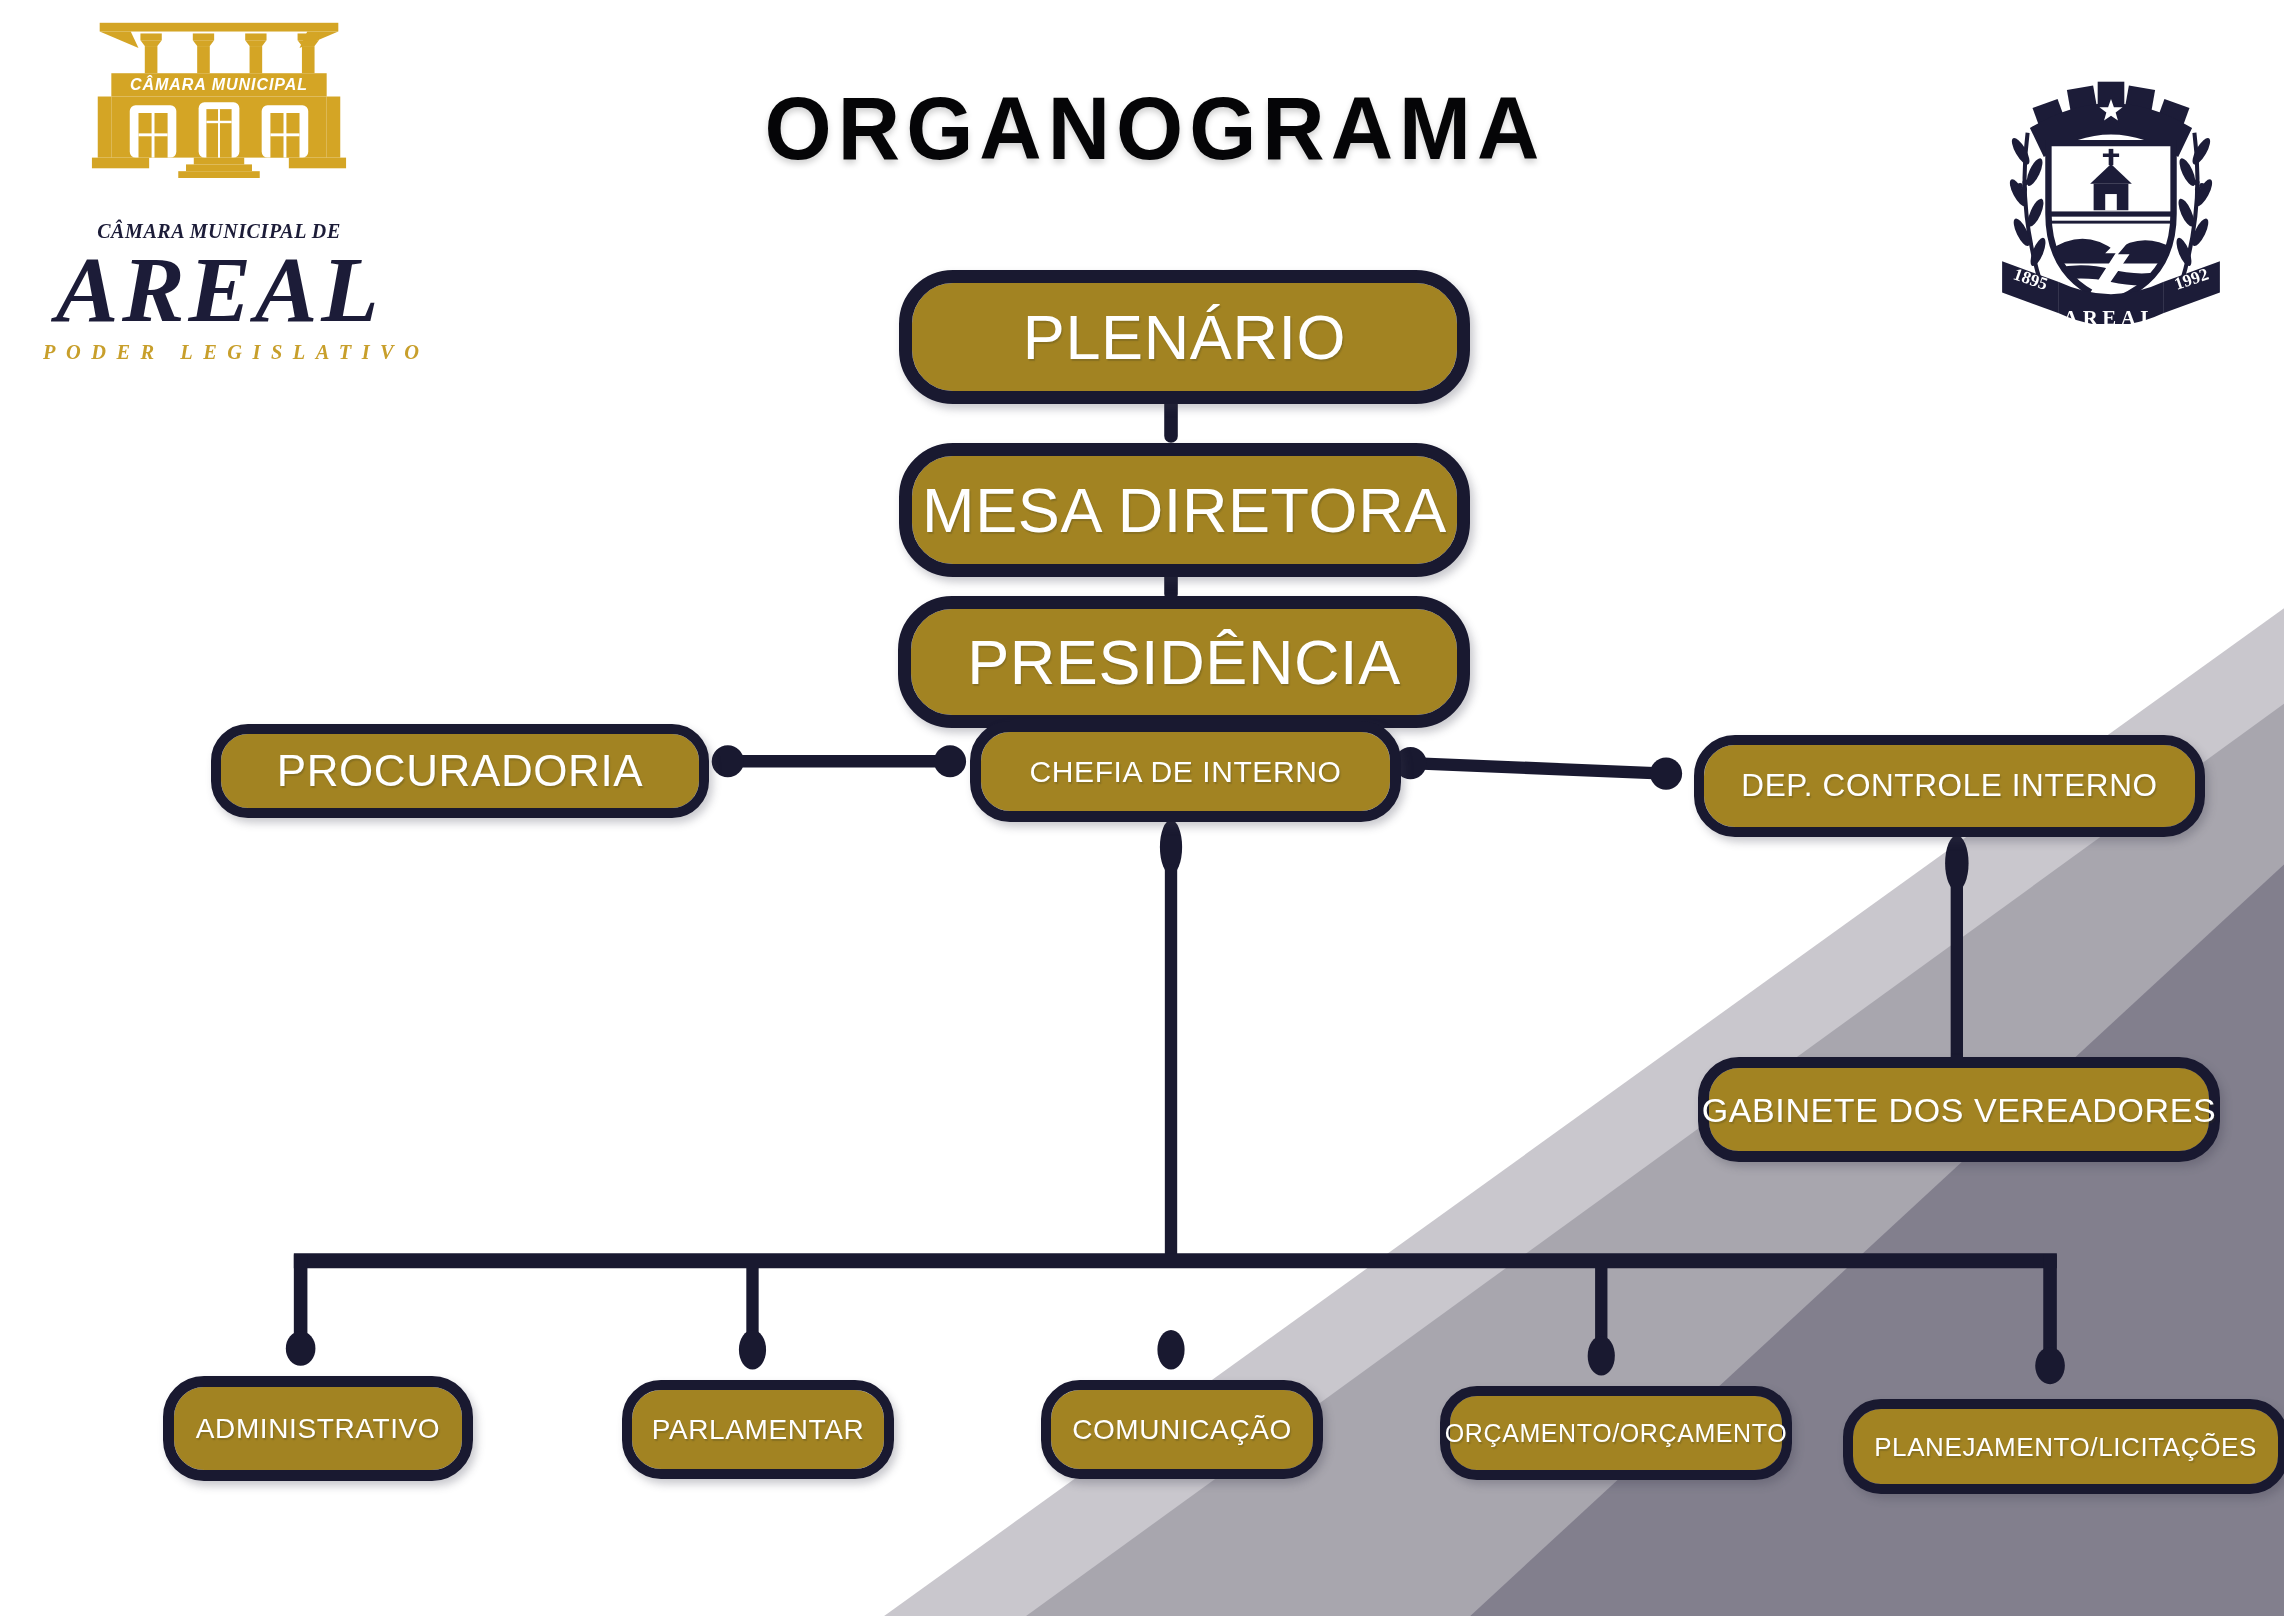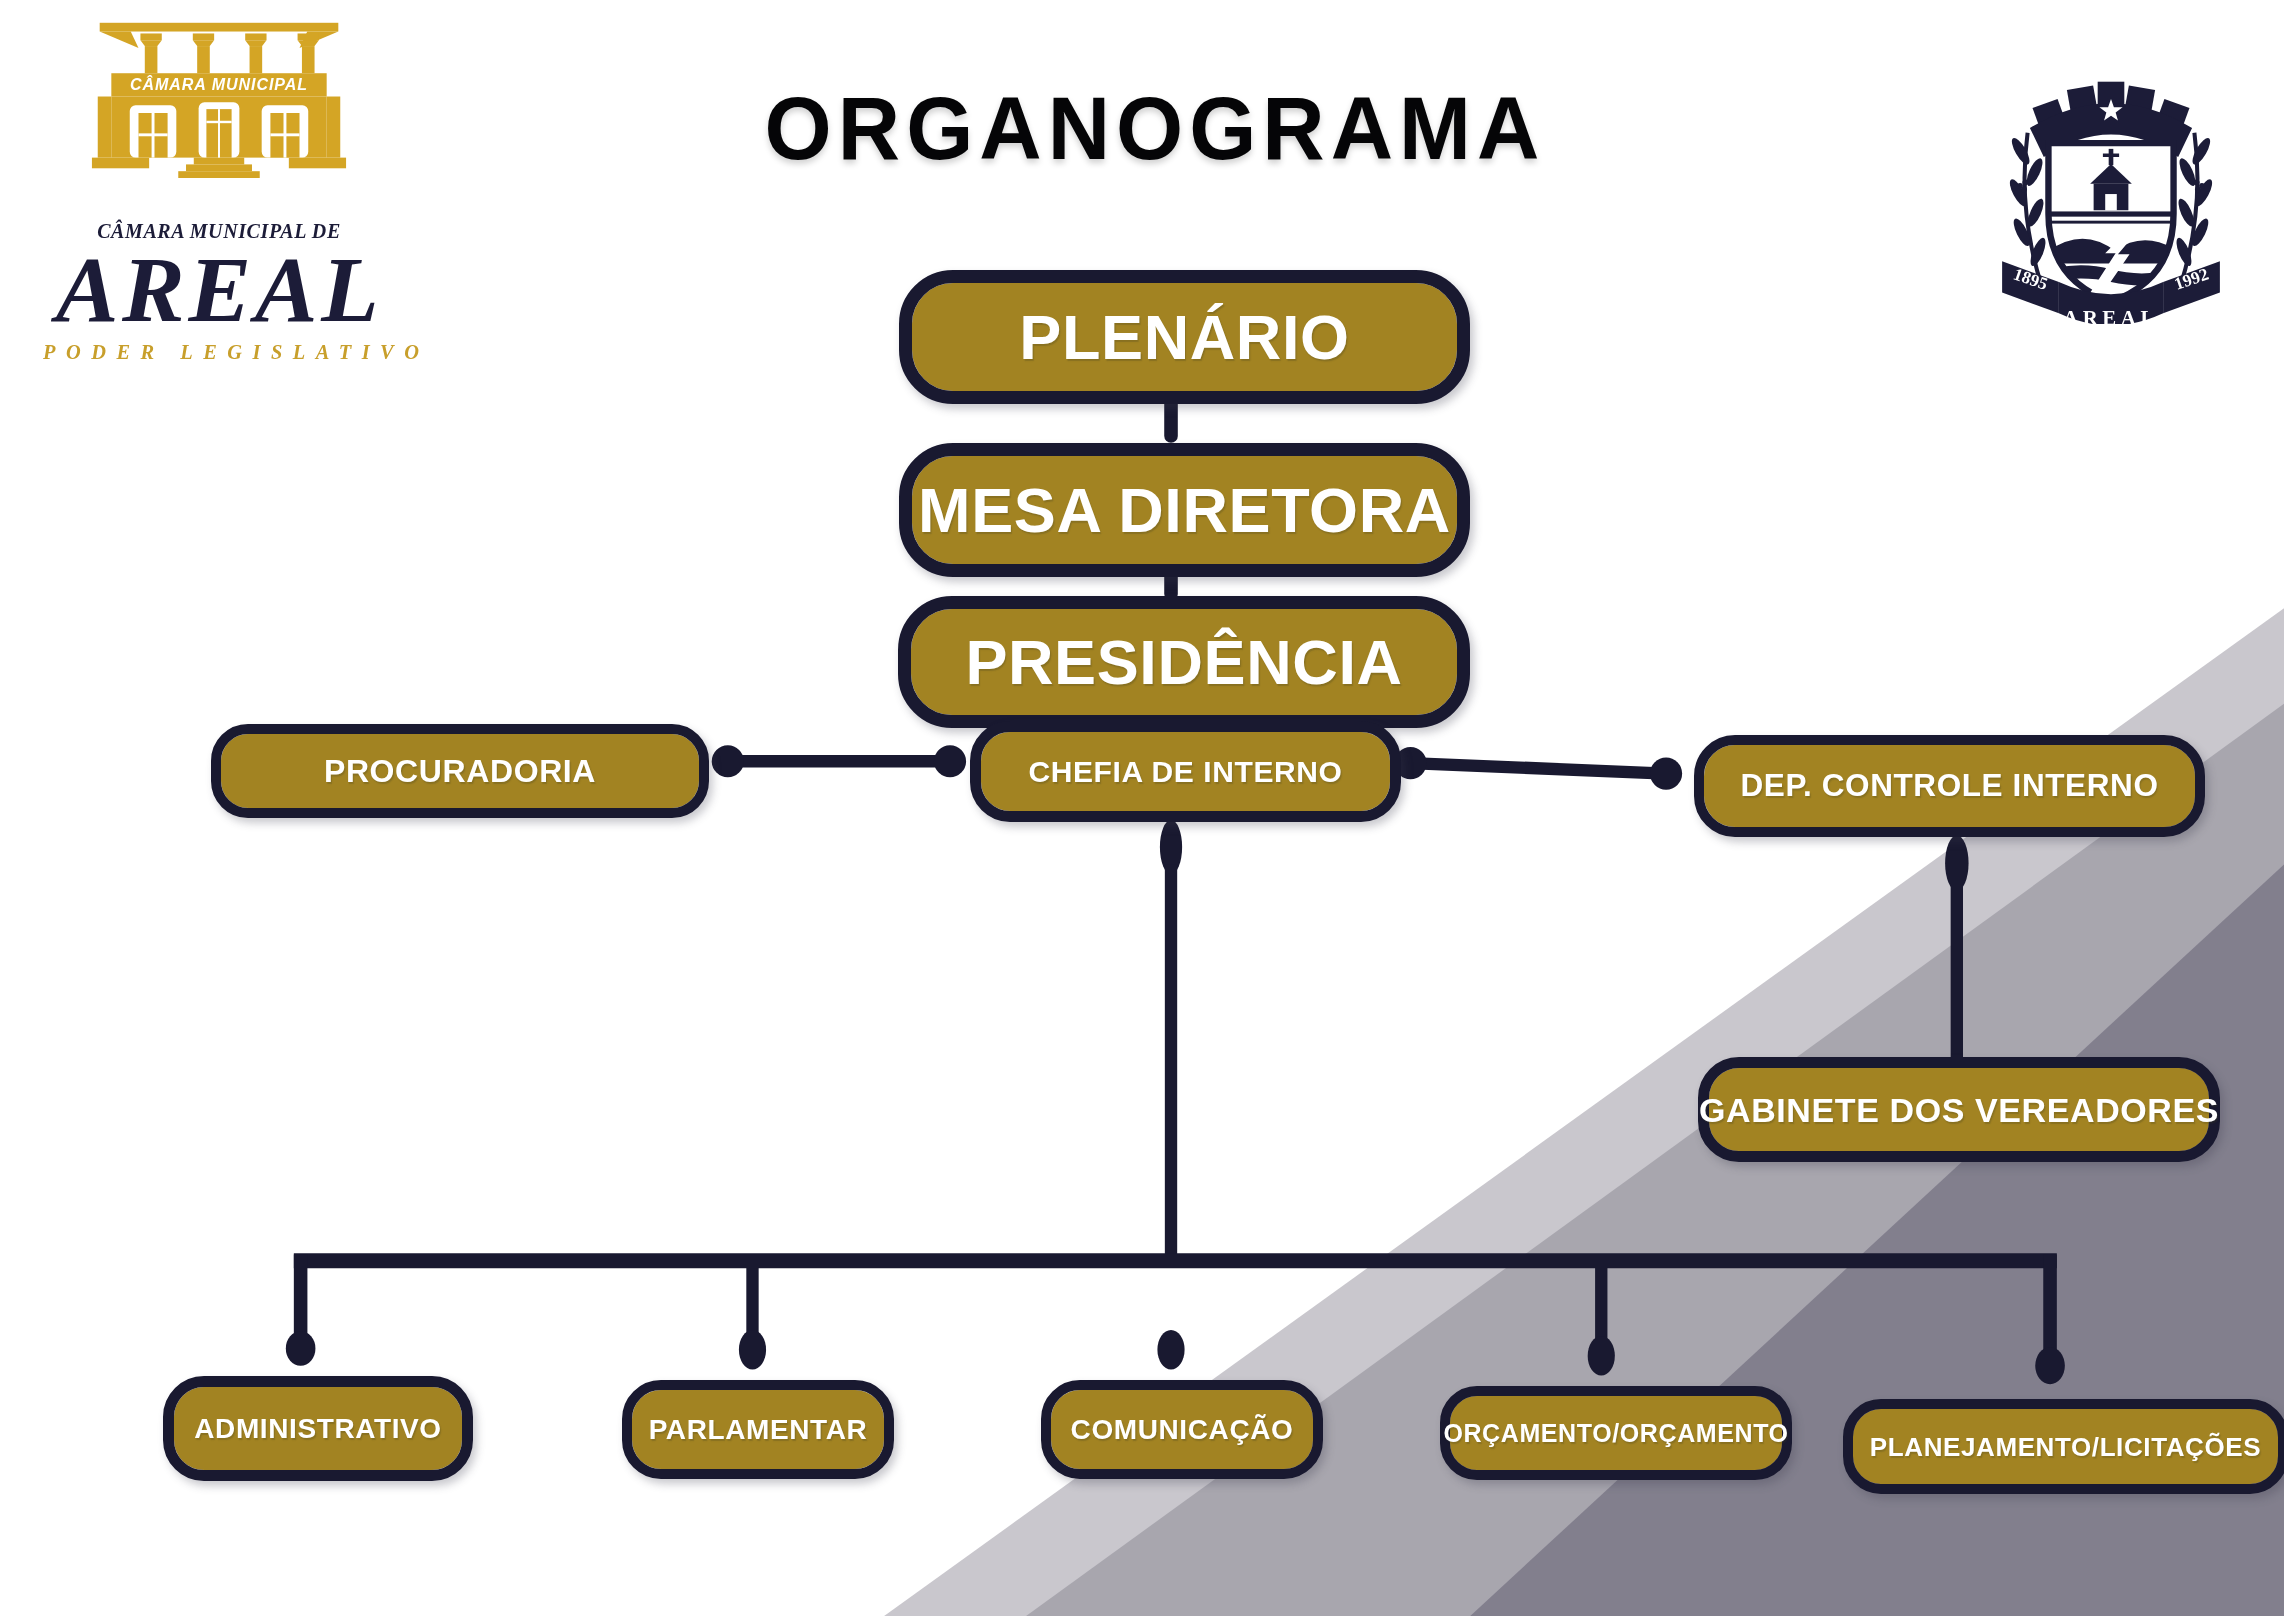--- a/index.html
+++ b/index.html
@@ -32,37 +32,37 @@
   }
   
   .crest{position:absolute;left:1972px;top:34px;}
   
   .node{
     position:absolute;background:#a28322;border-style:solid;border-color:#191930;
     background-clip:padding-box;display:flex;align-items:center;justify-content:center;
     box-shadow:3.7px 5px 8.6px rgba(60,60,80,0.28);
   }
   .node .lbl{
-    color:#ffffff;font-weight:bold;line-height:1;white-space:nowrap;
+    color:#ffffff;font-weight:normal;line-height:1;white-space:nowrap;
     letter-spacing:0.6px;text-shadow:1.2px 1.9px 1.2px rgba(60,60,30,0.25);
   }
   .n-plenario     {left:899px;top:270px;width:545px;height:108px;border-width:13.6px;border-radius:54px;}
   .n-mesa         {left:899px;top:443px;width:545px;height:108px;border-width:13.6px;border-radius:54px;}
   .n-presidencia  {left:898px;top:596px;width:546px;height:106px;border-width:13.6px;border-radius:54px;}
   .n-procuradoria {left:211px;top:724px;width:478px;height:74px;border-width:10px;border-radius:37px;}
   .n-chefia       {left:970px;top:721px;width:409px;height:79px;border-width:11px;border-radius:40px;}
   .n-depcontrole  {left:1694px;top:735px;width:491px;height:82px;border-width:10.5px;border-radius:41px;}
   .n-gabinete     {left:1698px;top:1057px;width:500px;height:83px;border-width:11px;border-radius:41px;}
   .n-admin        {left:163px;top:1376px;width:288px;height:83px;border-width:11px;border-radius:41px;}
   .n-parlamentar  {left:622px;top:1380px;width:252px;height:79px;border-width:10.5px;border-radius:39px;}
   .n-comunicacao  {left:1041px;top:1380px;width:262px;height:79px;border-width:10.5px;border-radius:39px;}
   .n-orcamento    {left:1440px;top:1386px;width:332px;height:74px;border-width:10px;border-radius:37px;}
   .n-planejamento {left:1843px;top:1399px;width:425px;height:75px;border-width:10px;border-radius:38px;}
   .f-big .lbl{font-size:63px;}
-  .n-procuradoria .lbl{font-size:32px;}
+  .n-procuradoria .lbl{font-size:44px;}
   .n-chefia .lbl{font-size:30px;}
   .n-depcontrole .lbl{font-size:31.5px;}
   .n-gabinete .lbl{font-size:34px;}
   .n-admin .lbl,.n-parlamentar .lbl,.n-comunicacao .lbl{font-size:28px;}
   .n-orcamento .lbl{font-size:25px;}
   .n-planejamento .lbl{font-size:26px;}
 </style>
 </head>
 <body>
 

